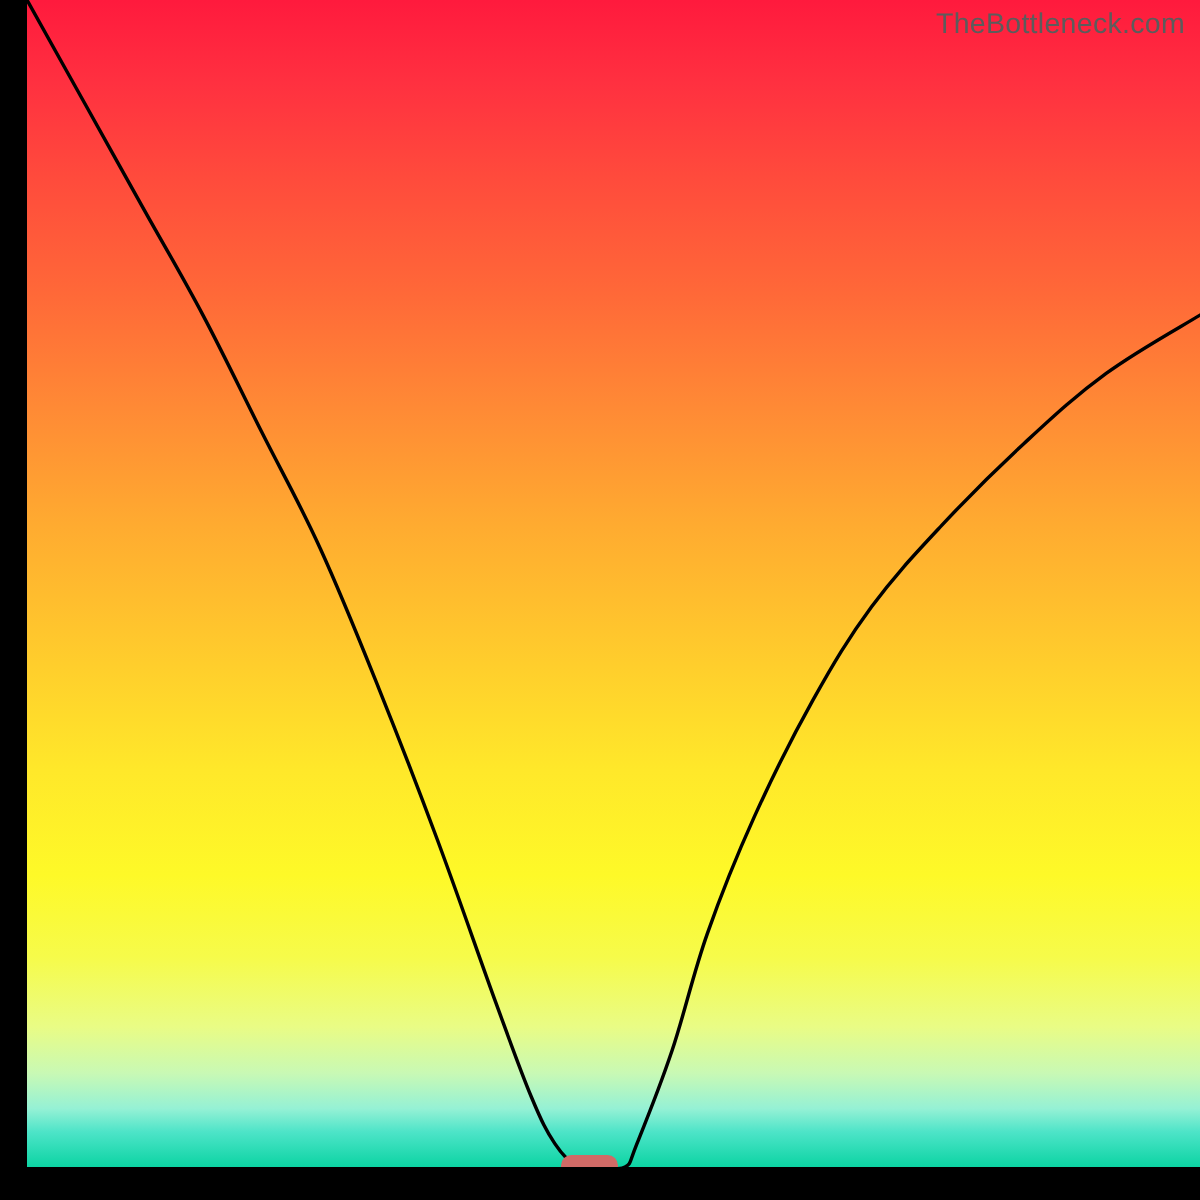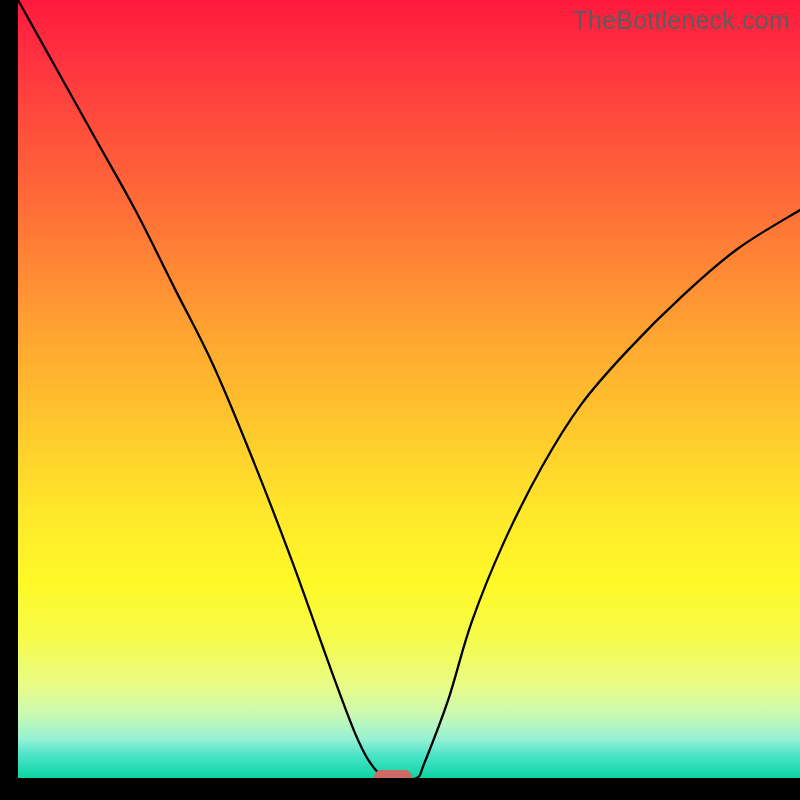--- a/index.html
+++ b/index.html
@@ -39,21 +39,21 @@
       #95f1d5 95%,
       #4de4c8 97%,
       #0cd4a3 100%
     );
   }
   .watermark {
     position: absolute;
     top: 6px;
     right: 10px;
     color: #5c5c5c;
-    font-size: 25px;
+    font-size: 19px;
     font-weight: 500;
     letter-spacing: 0.2px;
     z-index: 5;
   }
   .curve {
     position: absolute;
     inset: 0;
     z-index: 3;
   }
   .marker {

